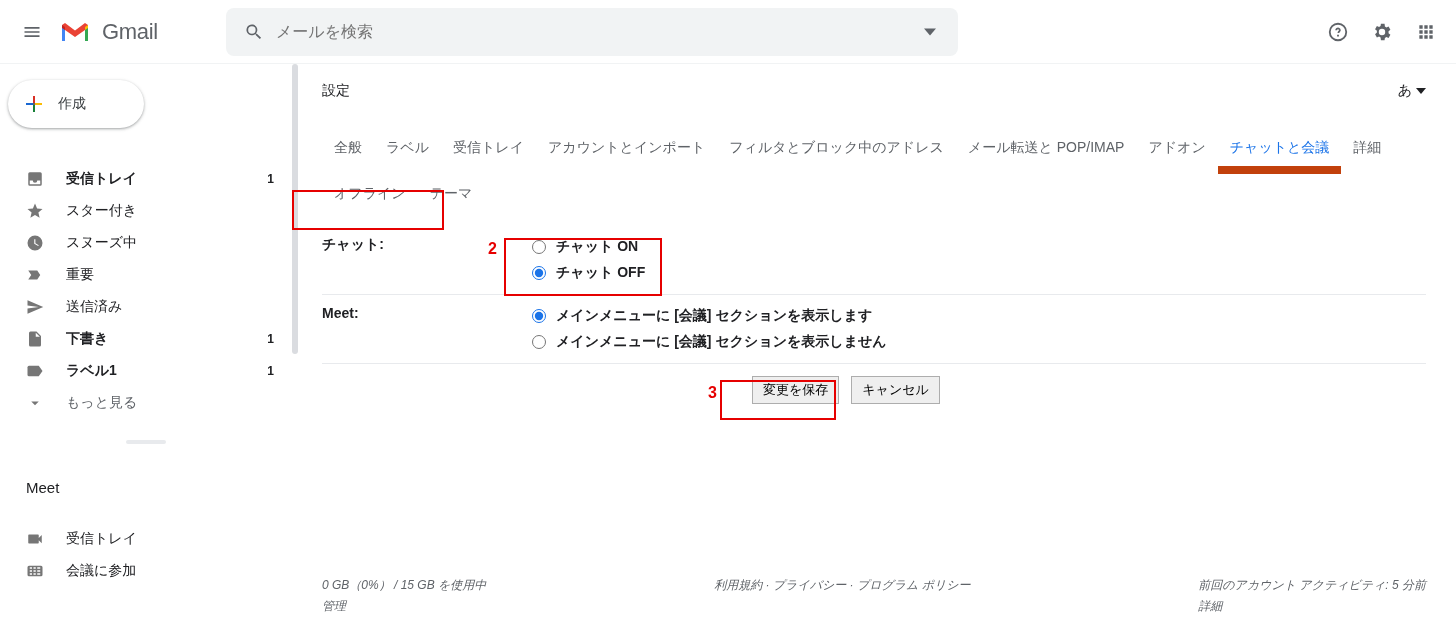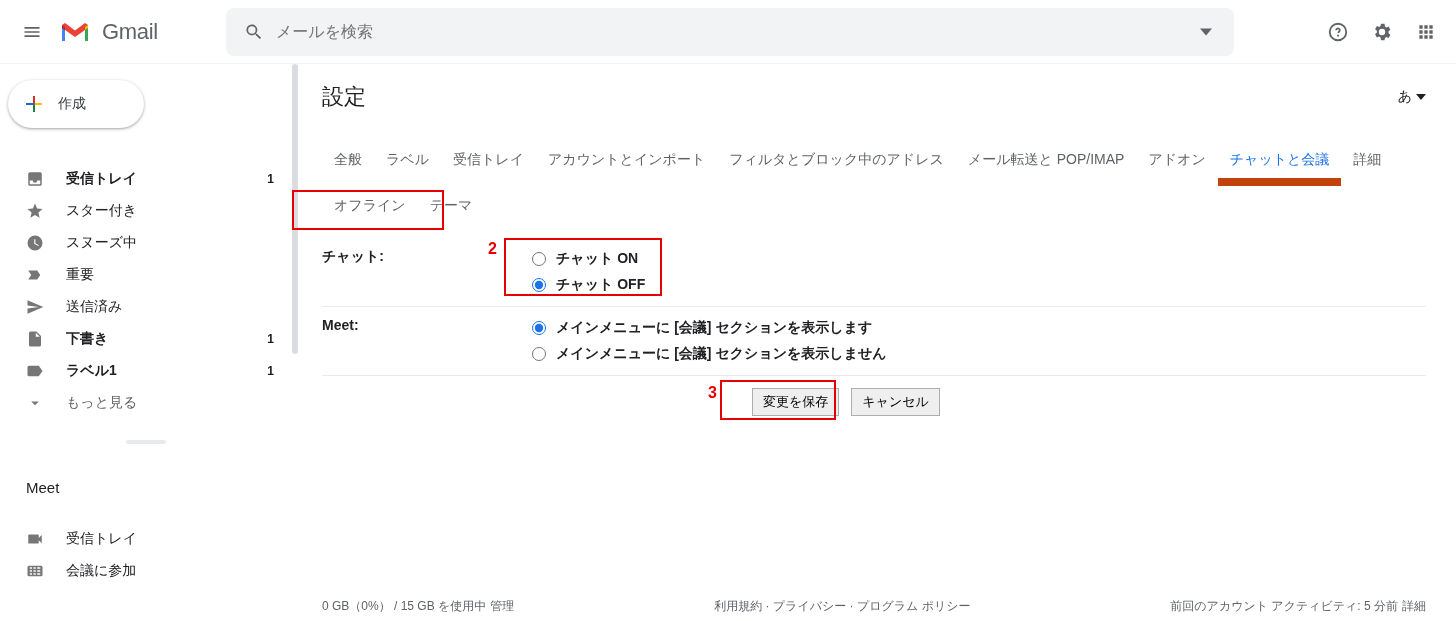--- a/index.html
+++ b/index.html
@@ -4,21 +4,21 @@
 <style>
 * { margin:0; padding:0; box-sizing:border-box; }
 body { font-family:"Hiragino Sans","Meiryo",Arial,sans-serif; font-size:14px; color:#202124; background:#fff; width:1456px; height:621px; overflow:hidden; position:relative; }
 
 
 .header { display:flex; align-items:center; height:64px; padding:8px 10px 8px 8px; border-bottom:1px solid #f1f3f4; }
 .menu-btn { width:48px; height:48px; display:flex; align-items:center; justify-content:center; border-radius:50%; cursor:pointer; color:#5f6368; }
 .logo { display:flex; align-items:center; margin-left:4px; margin-right:12px; }
 .logo-text { font-size:22px; color:#5f6368; margin-left:12px; letter-spacing:-0.3px; }
 .search-wrap { flex:0 0 auto; margin-left:56px; }
-.search { width:1008px; height:48px; background:#f1f3f4; border-radius:8px; display:flex; align-items:center; padding:0 6px; }
+.search { width:732px; height:48px; background:#f1f3f4; border-radius:8px; display:flex; align-items:center; padding:0 6px; }
 .search .icon { width:44px; display:flex; justify-content:center; color:#5f6368; }
 .search input { border:none; background:transparent; outline:none; font-size:16px; color:#5f6368; flex:1; }
 .search .drop { width:44px; display:flex; justify-content:center; color:#5f6368; cursor:pointer; }
 .hdr-right { margin-left:auto; display:flex; align-items:center; gap:4px; }
 .hdr-right .ib { width:40px; height:40px; display:flex; align-items:center; justify-content:center; color:#5f6368; border-radius:50%; cursor:pointer; }
 
 
 .layout { display:flex; height:calc(621px - 64px); }
 .sidebar { width:292px; flex:0 0 292px; padding-top:8px; display:flex; flex-direction:column;gap:19px; }
 .compose { margin:8px 8px 16px 8px; width:136px; height:48px; border-radius:24px; background:#fff; box-shadow:0 1px 2px rgba(60,64,67,.3),0 1px 3px 1px rgba(60,64,67,.15); display:flex; align-items:center; padding:0 22px 0 14px; cursor:pointer; color:#3c4043; font-size:14px; gap:12px; }
@@ -31,21 +31,21 @@
 .nav li.bold .cnt { font-weight:700; color:#202124; }
 .nav li.more { color:#5f6368; }
 .grab { height:8px; display:flex; justify-content:center; align-items:center; }
 .grab span { width:40px; height:4px; background:#e8eaed; border-radius:2px; }
 .meet-head { padding:14px 0 8px 26px; font-size:15px; font-weight:500; color:#202124; }
 
 
 .main { flex:1; padding:18px 30px 0 30px; position:relative; overflow:hidden; }
 .main-scroll { position:absolute; left:0; top:0; width:6px; height:290px; background:#dadce0; border-radius:3px; }
 .page-title-row { display:flex; align-items:center; justify-content:space-between; padding-right:0; }
-.page-title { font-size:22px; color:#202124; }
+.page-title { font-size:14px; color:#202124; }
 .lang { display:flex; align-items:center; gap:4px; font-size:14px; cursor:pointer; }
 .tabs { margin-top:28px; color:#5f6368; font-size:14px; line-height:38px; }
 .tabs .trow { display:flex; flex-wrap:wrap; gap:0; }
 .tabs a { color:#5f6368; text-decoration:none; padding:0 12px; display:inline-block; cursor:pointer; }
 .tabs a.active { color:#1a73e8; border-bottom:8px solid #c2410c; }
 
 .settings-body { margin-top:14px; font-size:14px; }
 .srow { display:flex; padding:8px 0; border-bottom:1px solid #e8eaed; }
 .srow .slabel { width:210px; font-weight:700; color:#202124; padding-top:2px; }
 .srow .sval { flex:1; }
@@ -54,21 +54,21 @@
 .btnrow { display:flex; gap:12px; padding:12px 0 0 0; justify-content:flex-start; margin-left:430px; }
 .btn { border:1px solid #adadad; background:#efefef; padding:4px 10px; font-size:13px; cursor:pointer; font-family:inherit; }
 
 
 .hl { position:absolute; border:2px solid #e60000; pointer-events:none; }
 .hl-num { position:absolute; color:#e60000; font-weight:700; font-size:16px; pointer-events:none; }
 
 
 .footer { position:absolute; bottom:6px; left:30px; right:30px; display:flex; justify-content:space-between; font-size:12px; color:#5f6368; }
 .footer a { color:#5f6368; text-decoration:none; }
-.footer .fcol { display:flex; flex-direction:row; gap:4px; }
+.footer .fcol { display:flex; flex-direction:column; gap:4px;font-style:italic; }
 .footer .fcol.right { text-align:left; }
 svg { display:block; }
 </style>
 </head>
 <body>
 
 <div class="header">
   <div class="menu-btn">
     <svg width="20" height="20" viewBox="0 0 24 24">
         <path fill="currentColor" d="M3 6h18v2H3zM3 11h18v2H3zM3 16h18v2H3z"></path>

